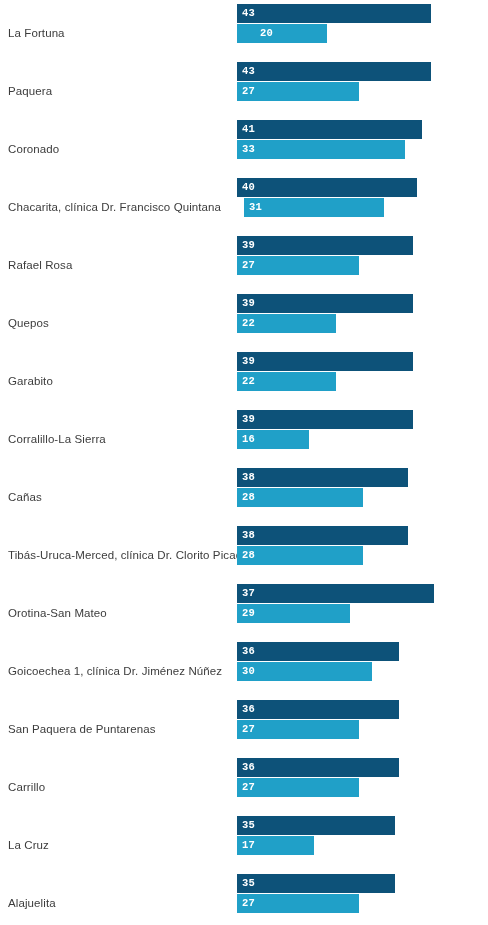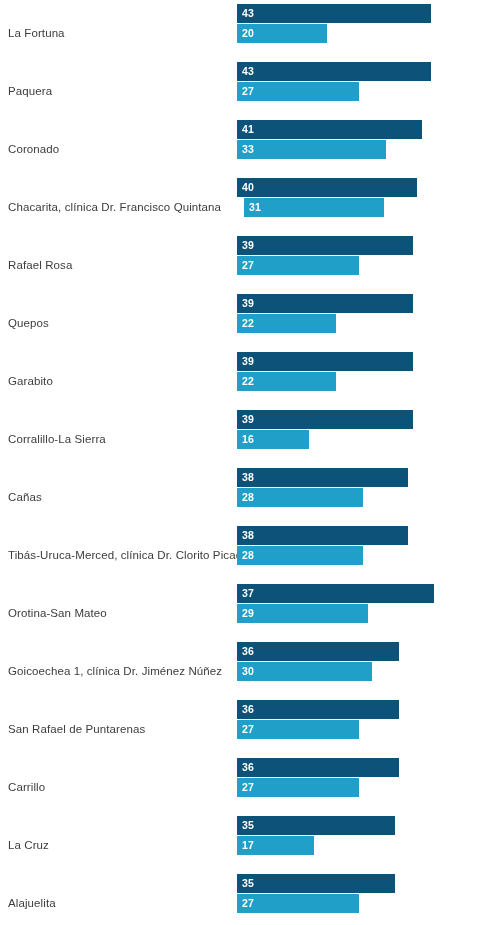--- a/index.html
+++ b/index.html
@@ -61,33 +61,34 @@
     top: 24px;
     background: #20a0c8;
   }
   .bar-value {
     color: #ffffff;
     font-size: 10.5px;
     font-weight: bold;
     padding-left: 5px;
     letter-spacing: 0.2px;
     line-height: 1;
+    font-family: Liberation Mono, monospace;
   }
 </style>
 </head>
 <body>
 
 <div id="chart">
     <div class="row" style="top: 0px;">
       <div class="row-label">La Fortuna</div>
       <div class="bars">
         <div class="bar primary" style="width: 194px;">
           <span class="bar-value">43</span>
         </div>
-        <div class="bar secondary" style="width: 90px;">
+        <div class="bar secondary" style="width: 90px; padding-left: 18px;">
           <span class="bar-value">20</span>
         </div>
       </div>
     </div>
     <div class="row" style="top: 58px;">
       <div class="row-label">Paquera</div>
       <div class="bars">
         <div class="bar primary" style="width: 194px;">
           <span class="bar-value">43</span>
         </div>
@@ -95,21 +96,21 @@
           <span class="bar-value">27</span>
         </div>
       </div>
     </div>
     <div class="row" style="top: 116px;">
       <div class="row-label">Coronado</div>
       <div class="bars">
         <div class="bar primary" style="width: 185px;">
           <span class="bar-value">41</span>
         </div>
-        <div class="bar secondary" style="width: 149px;">
+        <div class="bar secondary" style="width: 168px;">
           <span class="bar-value">33</span>
         </div>
       </div>
     </div>
     <div class="row" style="top: 174px;">
       <div class="row-label">Chacarita, clínica Dr. Francisco Quintana</div>
       <div class="bars">
         <div class="bar primary" style="width: 180px;">
           <span class="bar-value">40</span>
         </div>
@@ -183,38 +184,38 @@
           <span class="bar-value">28</span>
         </div>
       </div>
     </div>
     <div class="row" style="top: 580px;">
       <div class="row-label">Orotina-San Mateo</div>
       <div class="bars">
         <div class="bar primary" style="width: 197px;">
           <span class="bar-value">37</span>
         </div>
-        <div class="bar secondary" style="width: 131px;">
+        <div class="bar secondary" style="width: 113px;">
           <span class="bar-value">29</span>
         </div>
       </div>
     </div>
     <div class="row" style="top: 638px;">
       <div class="row-label">Goicoechea 1, clínica Dr. Jiménez Núñez</div>
       <div class="bars">
         <div class="bar primary" style="width: 162px;">
           <span class="bar-value">36</span>
         </div>
         <div class="bar secondary" style="width: 135px;">
           <span class="bar-value">30</span>
         </div>
       </div>
     </div>
     <div class="row" style="top: 696px;">
-      <div class="row-label">San Rafael de Puntarenas</div>
+      <div class="row-label">San Paquera de Puntarenas</div>
       <div class="bars">
         <div class="bar primary" style="width: 162px;">
           <span class="bar-value">36</span>
         </div>
         <div class="bar secondary" style="width: 122px;">
           <span class="bar-value">27</span>
         </div>
       </div>
     </div>
     <div class="row" style="top: 754px;">

